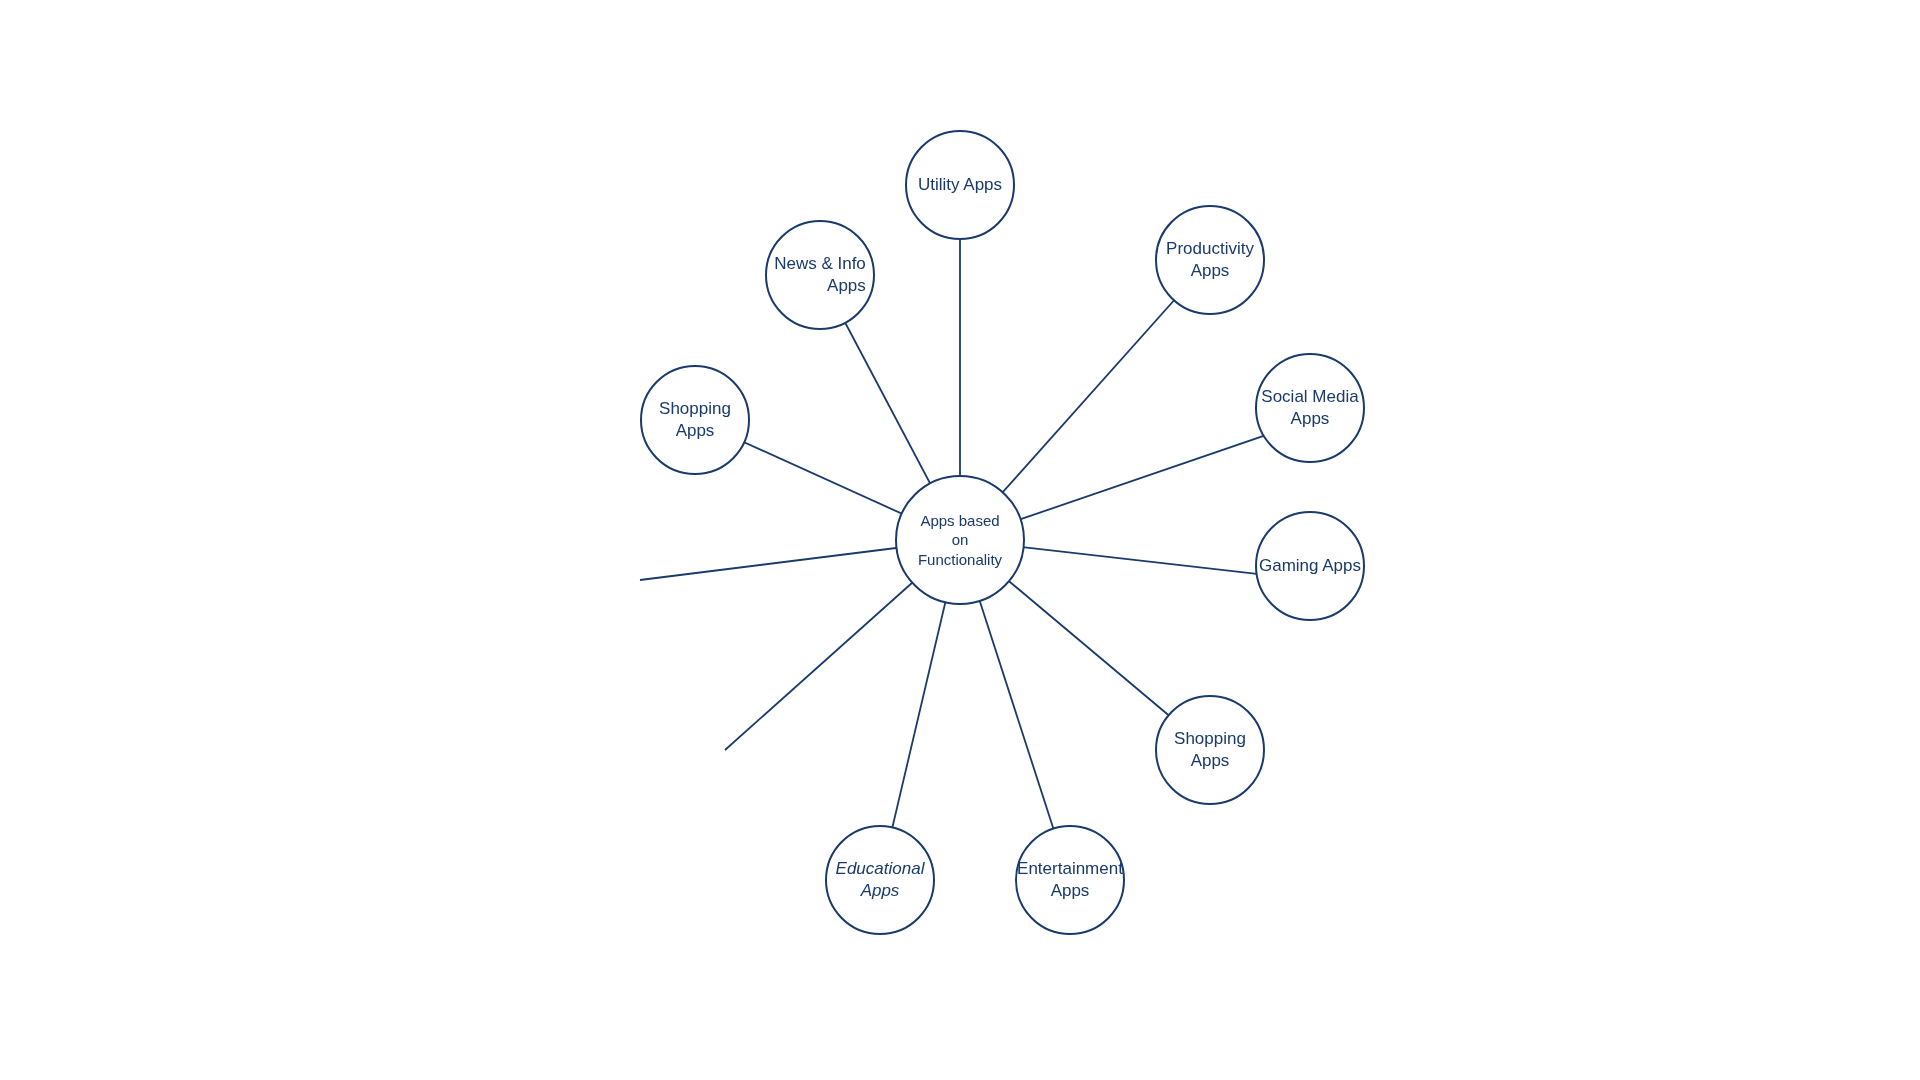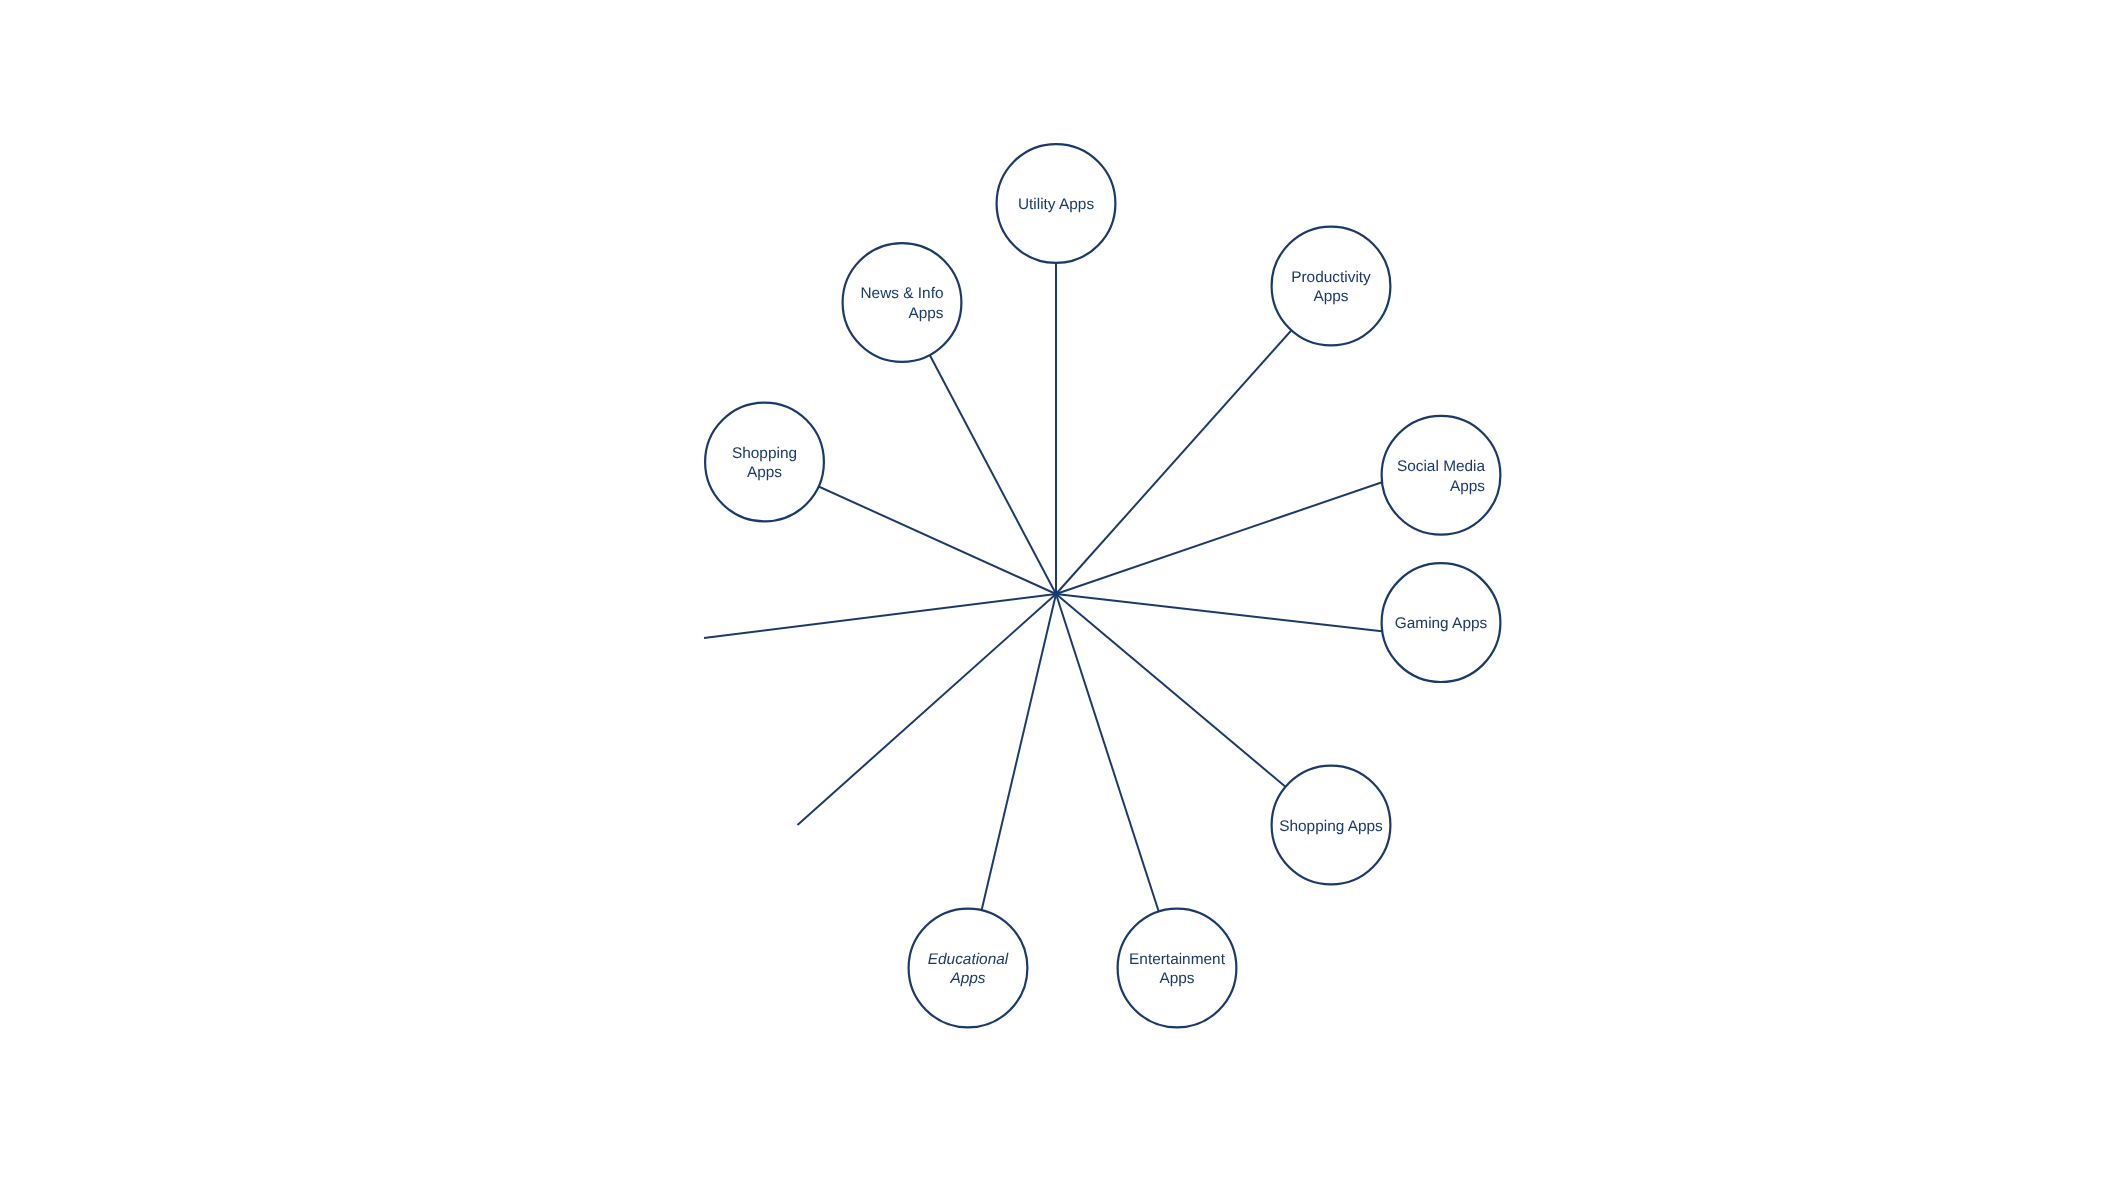--- a/index.html
+++ b/index.html
@@ -27,21 +27,21 @@
     .node {
       position: absolute;
       border-radius: 50%;
       border: 2px solid #1a3a6b;
       background: #ffffff;
       display: flex;
       align-items: center;
       justify-content: center;
       text-align: center;
       color: #1a3a6b;
-      font-size: 14px;
+      font-size: 17px;
       line-height: 1.3;
       transform: translate(-50%, -50%);
     }
     .node.center {
       width: 130px;
       height: 130px;
       font-size: 15px;
       font-weight: 500;
     }
     .node.outer {
@@ -59,24 +59,27 @@
       <line x1="450" y1="450" x2="800" y2="330" stroke="#1a3a6b" stroke-width="1.8"></line>
       <line x1="450" y1="450" x2="800" y2="490" stroke="#1a3a6b" stroke-width="1.8"></line>
       <line x1="450" y1="450" x2="700" y2="660" stroke="#1a3a6b" stroke-width="1.8"></line>
       <line x1="450" y1="450" x2="560" y2="790" stroke="#1a3a6b" stroke-width="1.8"></line>
       <line x1="450" y1="450" x2="370" y2="790" stroke="#1a3a6b" stroke-width="1.8"></line>
       <line x1="450" y1="450" x2="215" y2="660" stroke="#1a3a6b" stroke-width="1.8"></line>
       <line x1="450" y1="450" x2="130" y2="490" stroke="#1a3a6b" stroke-width="1.8"></line>
       <line x1="450" y1="450" x2="185" y2="330" stroke="#1a3a6b" stroke-width="1.8"></line>
       <line x1="450" y1="450" x2="310" y2="185" stroke="#1a3a6b" stroke-width="1.8"></line>
     </svg>
+<div class="node center" style="left: 450px; top: 450px; white-space: pre-line;">Apps based
+on
+Functionality</div>
     <div class="node outer" style="left: 450px; top: 95px; white-space: pre-line;">Utility Apps</div>
     <div class="node outer" style="left: 700px; top: 170px; white-space: pre-line;">Productivity
 Apps</div>
-    <div class="node outer" style="left: 800px; top: 342px; white-space: pre-line; text-align: right;">Social Media
+    <div class="node outer" style="left: 800px; top: 318px; white-space: pre-line;">Social Media
 Apps</div>
     <div class="node outer" style="left: 800px; top: 476px; white-space: pre-line;">Gaming Apps</div>
     <div class="node outer" style="left: 700px; top: 660px; white-space: pre-line;">Shopping Apps</div>
     <div class="node outer" style="left: 560px; top: 790px; white-space: pre-line;">Entertainment
 Apps</div>
     <div class="node outer" style="left: 370px; top: 790px; white-space: pre-line; font-style: italic;">Educational
 Apps</div>
     <div class="node outer" style="left: 185px; top: 330px; white-space: pre-line;">Shopping
 Apps</div>
     <div class="node outer" style="left: 310px; top: 185px; white-space: pre-line; text-align: right;">News &amp; Info

